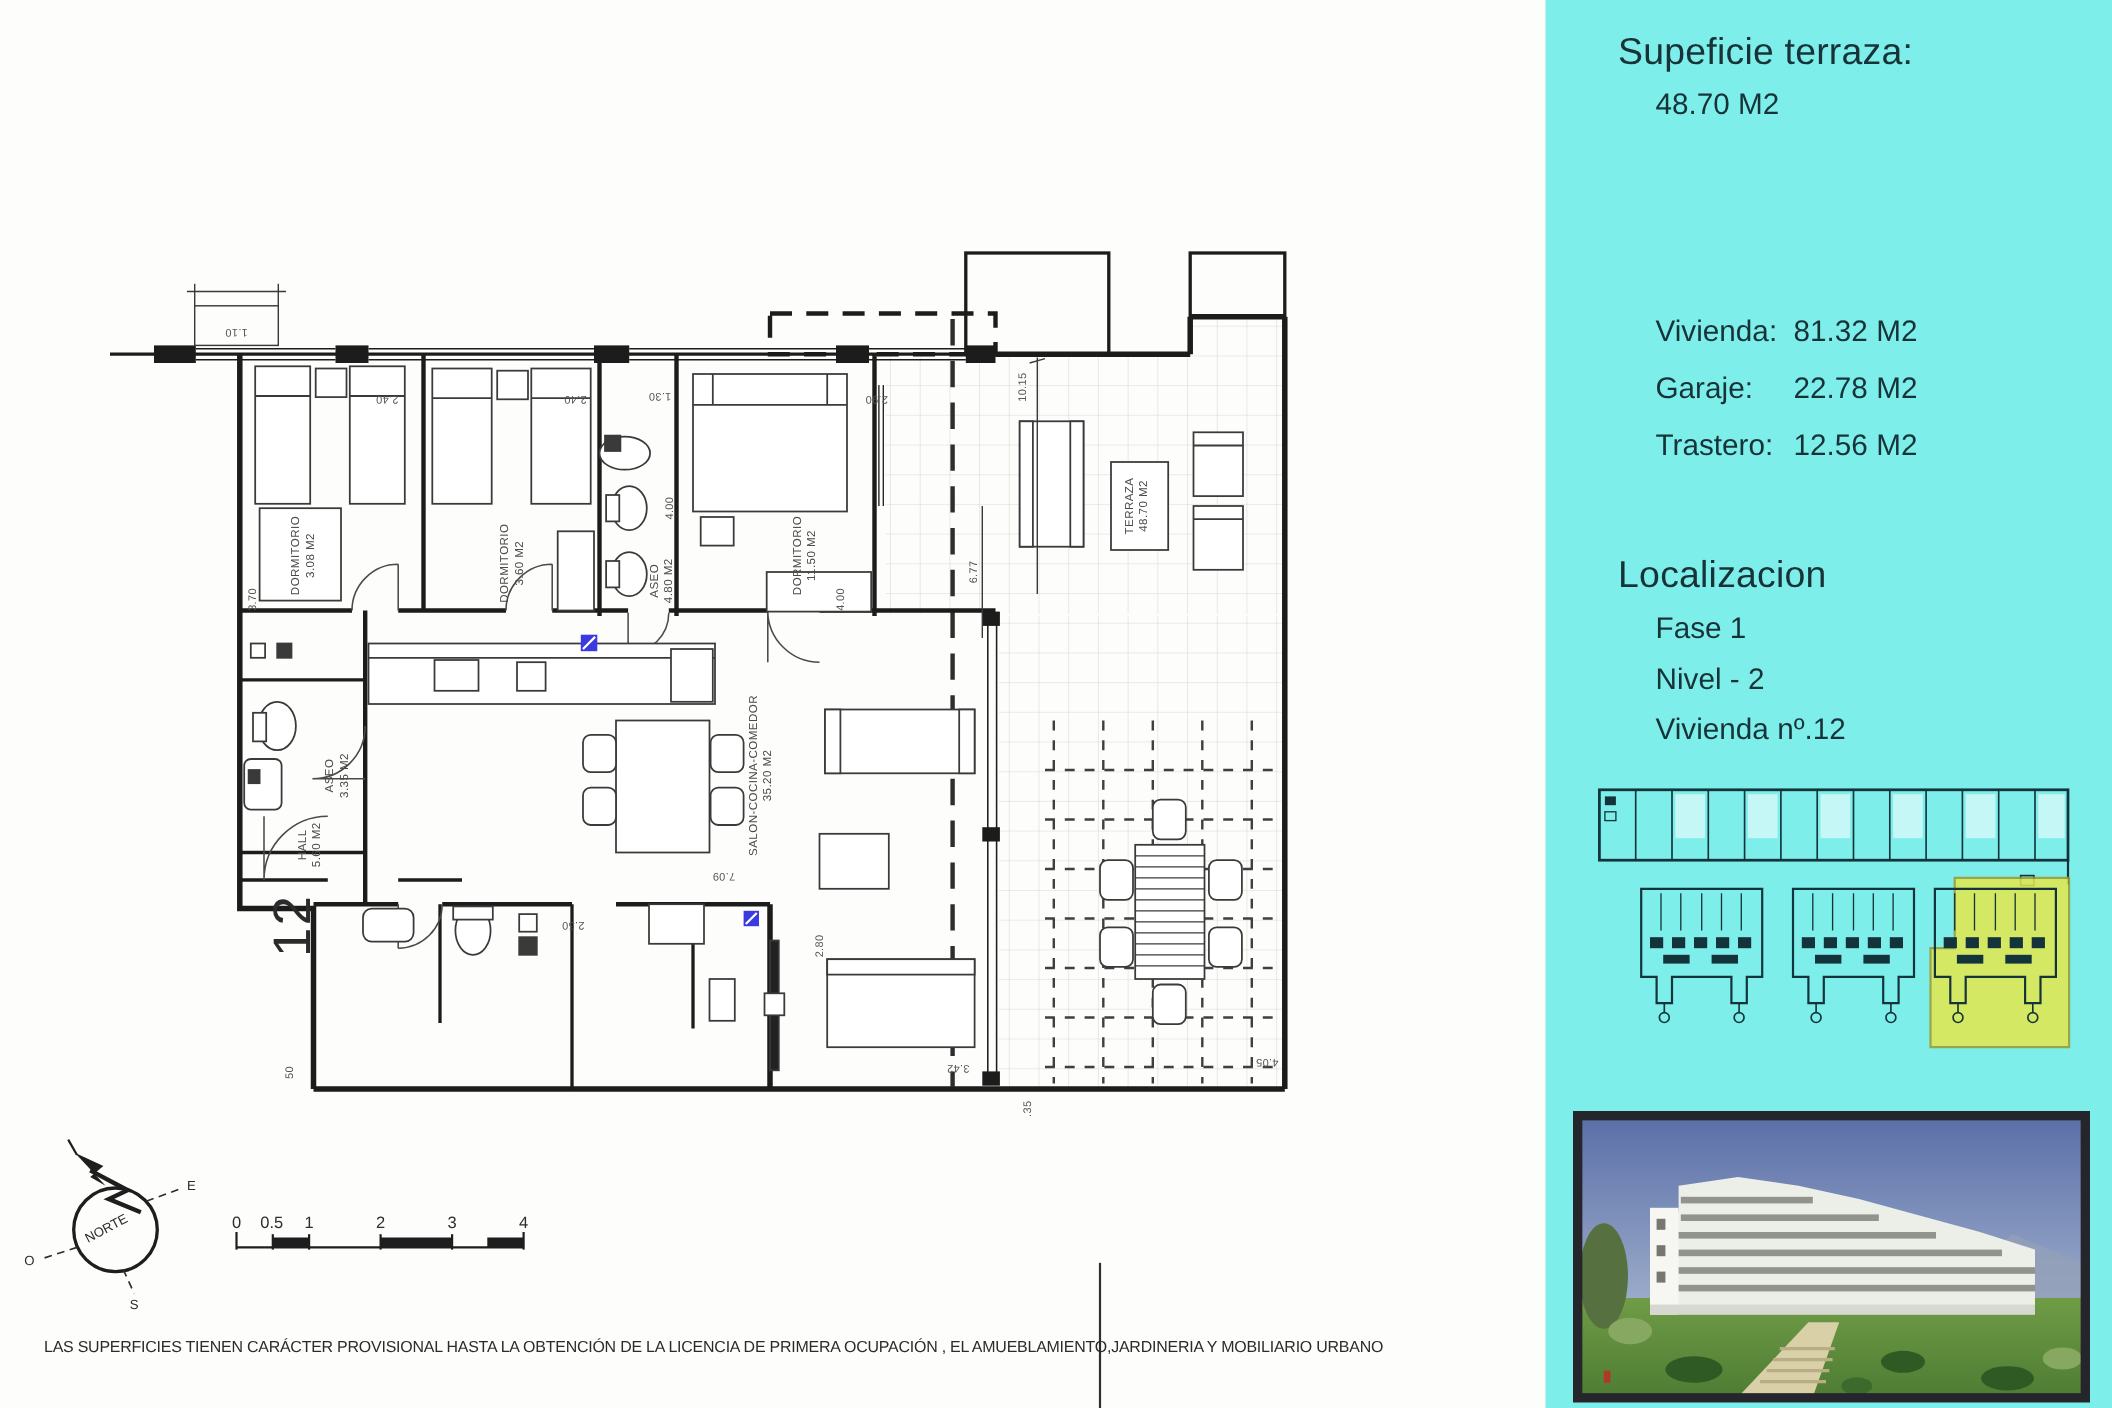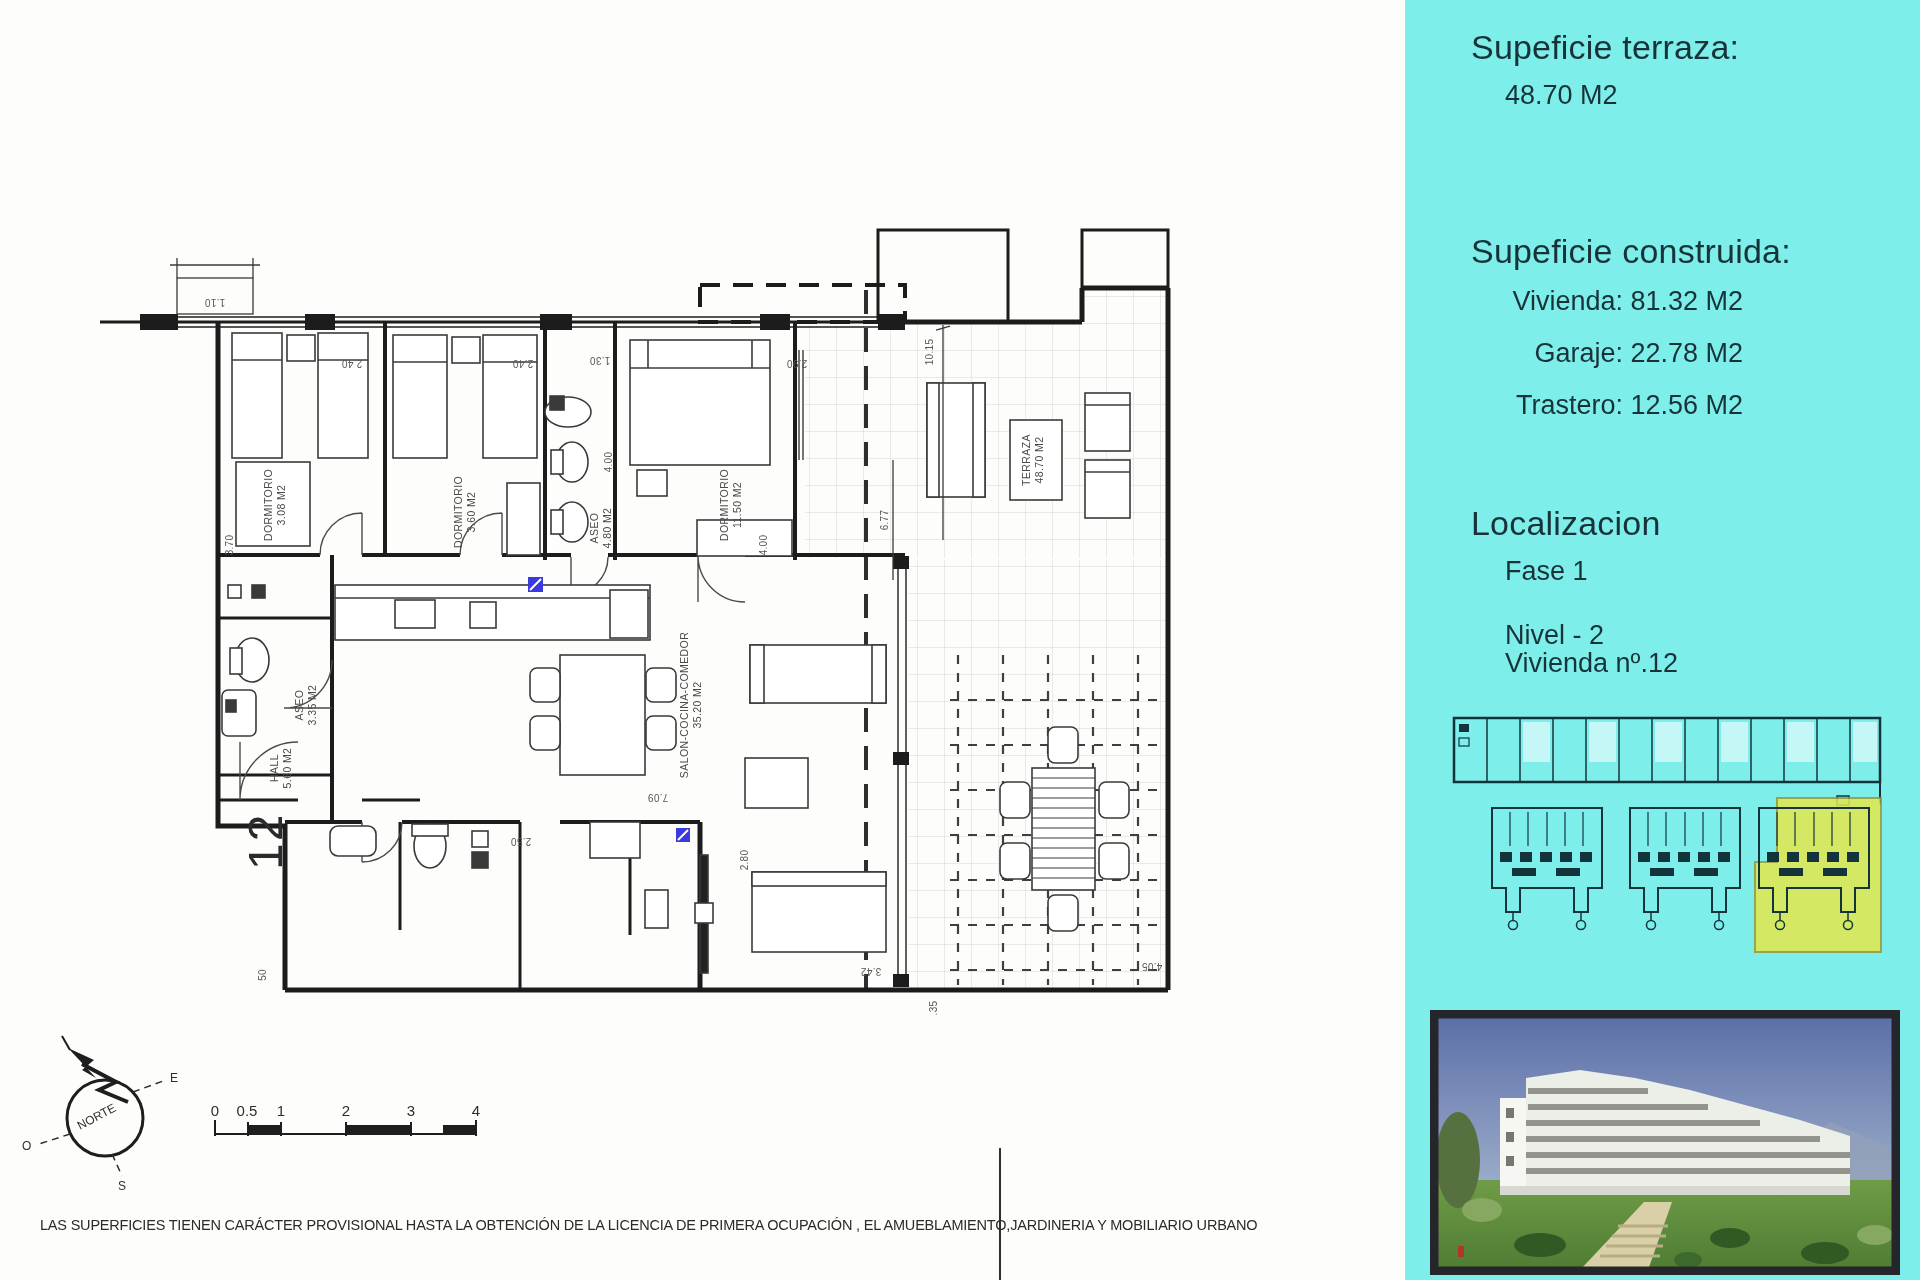--- a/index.html
+++ b/index.html
@@ -9,21 +9,21 @@
   .plan-svg{position:absolute;left:0;top:0;}
   .rlabel{font-size:10.5px;fill:#4a4a4a;letter-spacing:.4px;text-anchor:middle;}
   .dim{font-size:10px;fill:#565656;text-anchor:middle;letter-spacing:.3px;}
   .scale-num{font-size:15px;fill:#2d2d2d;text-anchor:middle;}
   .compass{font-size:12px;fill:#2d2d2d;}
   .unitnum{font-size:48px;fill:#2b2b2b;letter-spacing:2px;}
   .sidebar{position:absolute;left:1405px;top:0;width:517px;height:1280px;background:#7deeea;}
   .sb-title{position:absolute;left:66px;font-size:34px;color:#173338;letter-spacing:.2px;}
   .sb-sub{position:absolute;left:100px;font-size:27px;color:#173338;}
   .sb-row{position:absolute;left:100px;font-size:27px;color:#173338;white-space:nowrap;}
-  .sb-row .lbl{display:inline-block;min-width:118px;text-align:right;}
+  .sb-row .lbl{display:inline-block;min-width:118px;}
   .footer{position:absolute;left:40px;top:1212px;width:980px;font-size:14.5px;
           color:#2b2b2b;letter-spacing:-0.2px;line-height:26px;white-space:nowrap;}
   .diagram-svg{position:absolute;left:42px;top:712px;}
   .photo-svg{position:absolute;left:25px;top:1010px;}
 </style>
 </head>
 <body>
 
 <svg class="plan-svg" width="1405" height="1280" viewBox="0 0 1405 1280">
   <defs>
@@ -321,37 +321,36 @@
 </svg>
 
 <div class="footer">
   <div>LAS SUPERFICIES TIENEN CARÁCTER PROVISIONAL HASTA LA OBTENCIÓN DE LA LICENCIA DE PRIMERA OCUPACIÓN , EL AMUEBLAMIENTO,JARDINERIA Y MOBILIARIO URBANO</div>
 </div>
 
 <div class="sidebar">
   <div class="sb-title" style="top:28px">Supeficie terraza:</div>
   <div class="sb-sub" style="top:80px">48.70 M2</div>
 
-  <div class="sb-title" style="top:232px">Supeficie construida:</div>
   <div class="sb-row" style="top:286px">
     <span class="lbl">Vivienda:</span>
     <span>81.32 M2</span>
   </div>
   <div class="sb-row" style="top:338px">
     <span class="lbl">Garaje:</span>
     <span>22.78 M2</span>
   </div>
   <div class="sb-row" style="top:390px">
     <span class="lbl">Trastero:</span>
     <span>12.56 M2</span>
   </div>
 
   <div class="sb-title" style="top:504px">Localizacion</div>
   <div class="sb-sub" style="top:556px">Fase 1</div>
-  <div class="sb-sub" style="top:620px">Nivel - 2</div>
+  <div class="sb-sub" style="top:602px">Nivel - 2</div>
   <div class="sb-sub" style="top:648px">Vivienda nº.12</div>
 
   <svg class="diagram-svg" width="440" height="248" viewBox="0 0 440 248">
     <defs>
       <g id="cluster">
         <path d="M0,0 H110 V80 H96 V104 H82 V80 H28 V104 H14 V80 H0 Z" fill="none" stroke="#14343c" stroke-width="2"></path>
         <g stroke="#14343c" stroke-width="1.2">
           <line x1="18" y1="4" x2="18" y2="38"></line>
             <line x1="36" y1="4" x2="36" y2="38"></line>
           <line x1="55" y1="4" x2="55" y2="38"></line>

